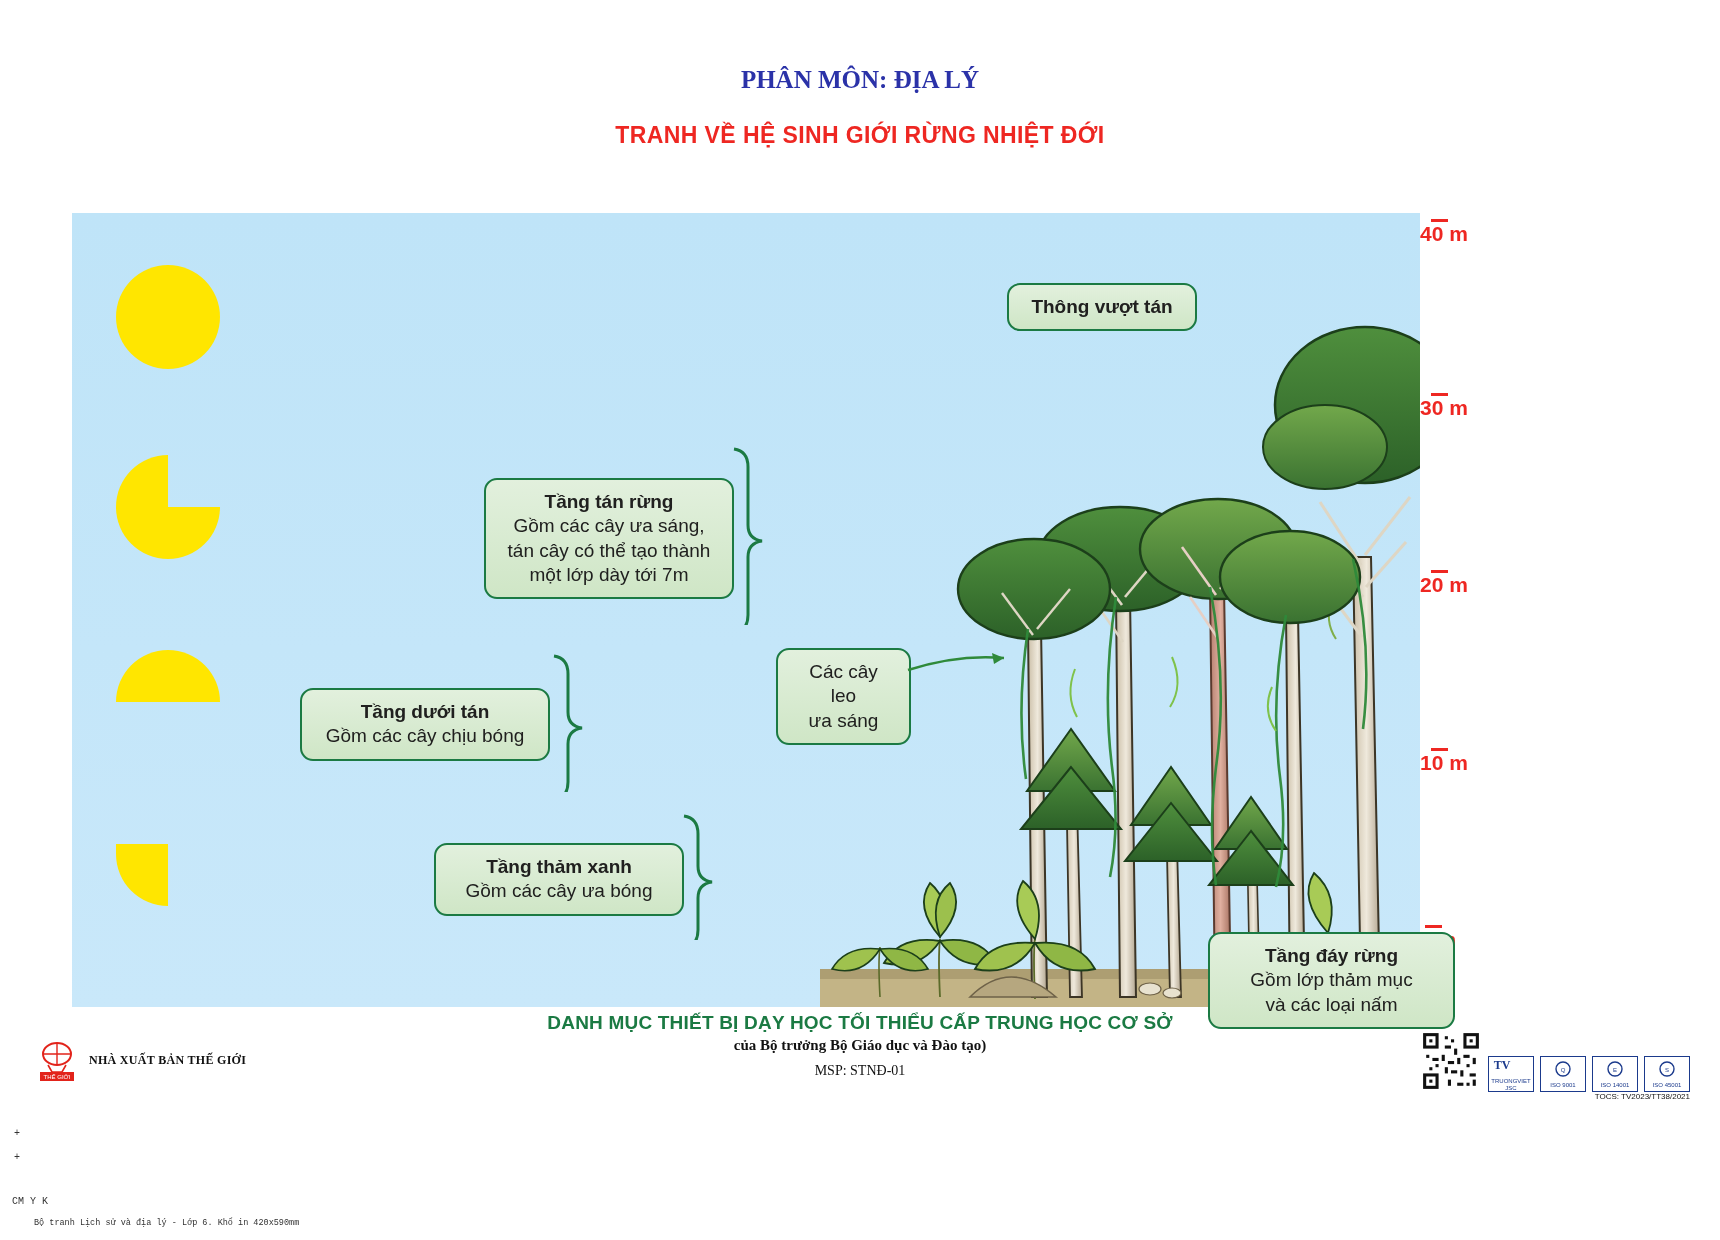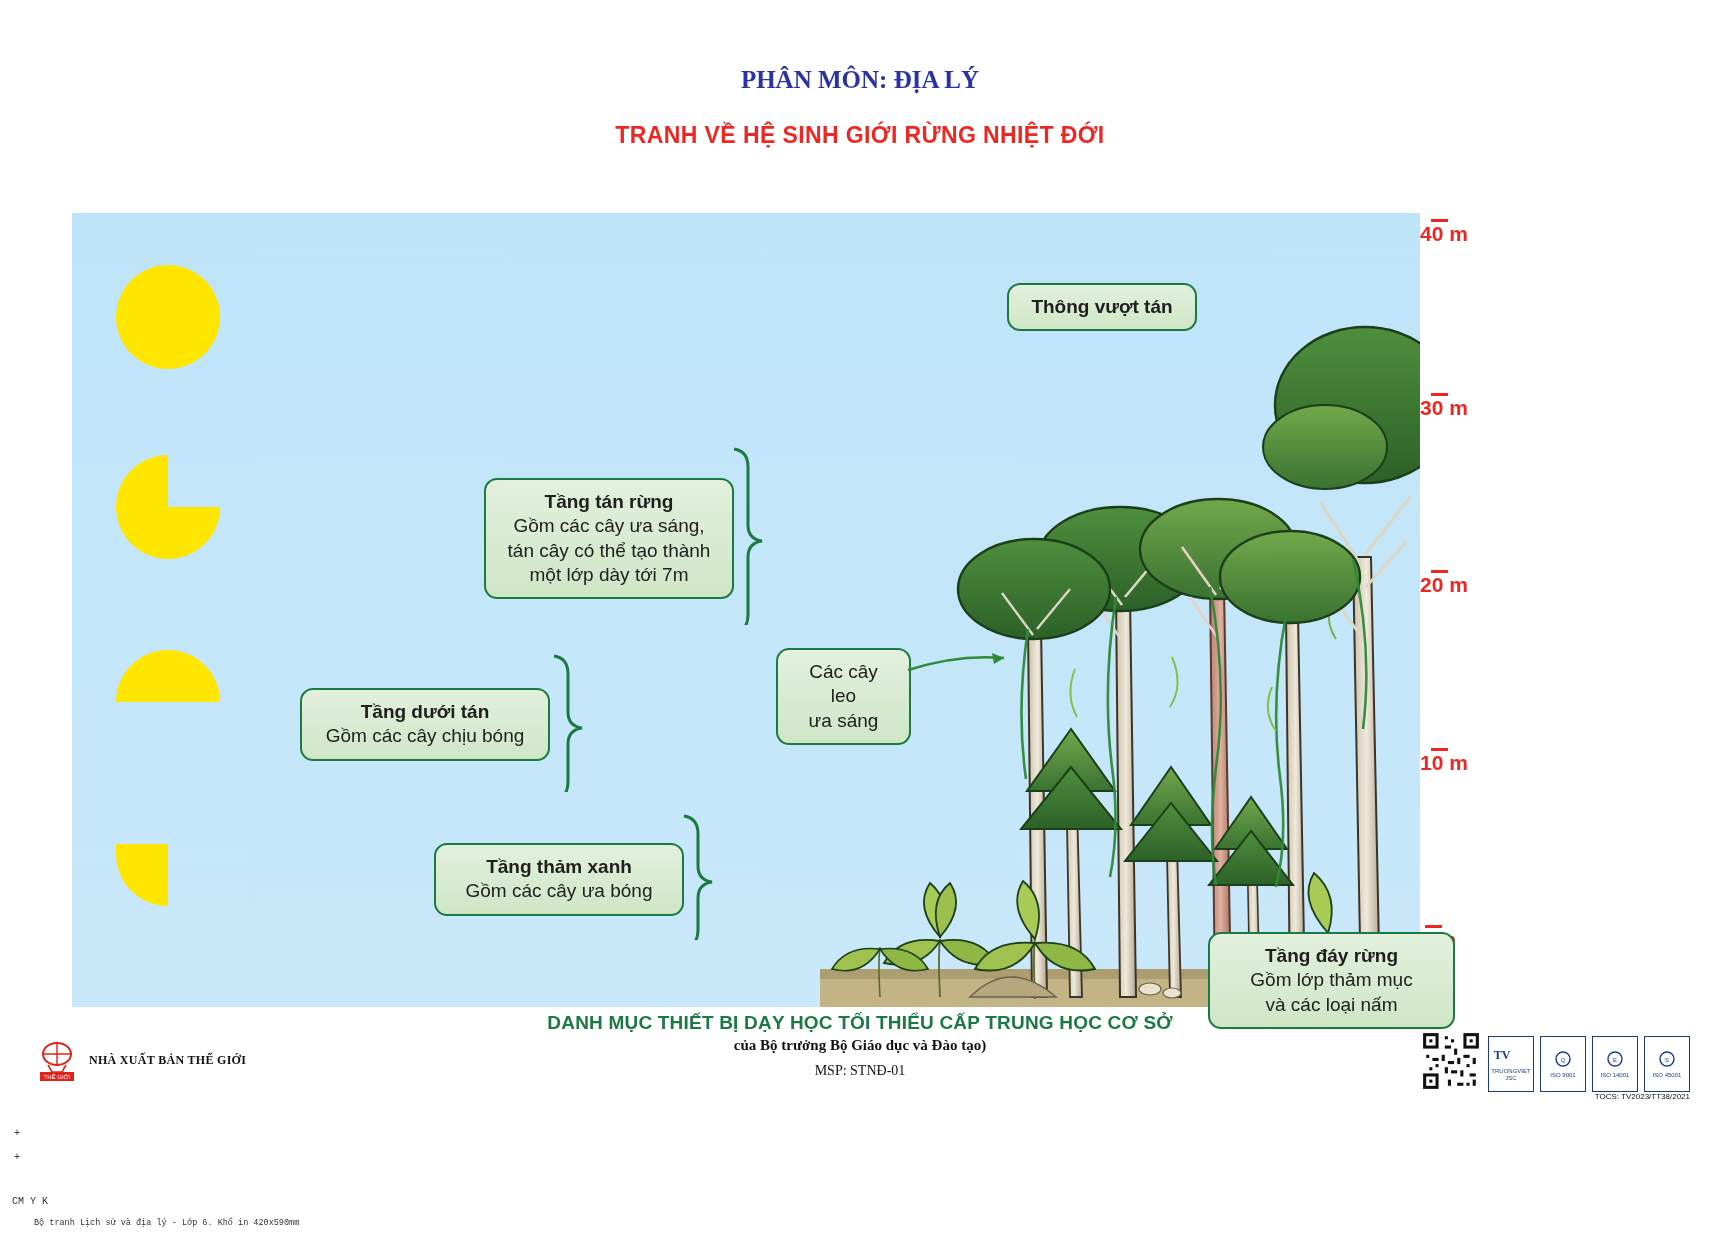--- a/index.html
+++ b/index.html
@@ -146,21 +146,21 @@
     letter-spacing: 0.3px;
   }
 
   
   .certs {
     position: absolute; right: 30px; top: 1030px;
     display: flex; align-items: flex-end; gap: 6px;
   }
   .qr { width: 62px; height: 62px; }
   .cert-box {
-    width: 46px; height: 56px;
+    width: 46px; height: 36px;
     border: 1px solid #1b3a8c;
     display: flex; align-items: center; justify-content: center;
     background: #fff;
   }
   .cert-label {
     font-family: "Liberation Sans", sans-serif;
     font-size: 6px; color: #1b3a8c; text-align: center; line-height: 1.1;
   }
   .tocs {
     position: absolute; right: 30px; top: 1092px;

